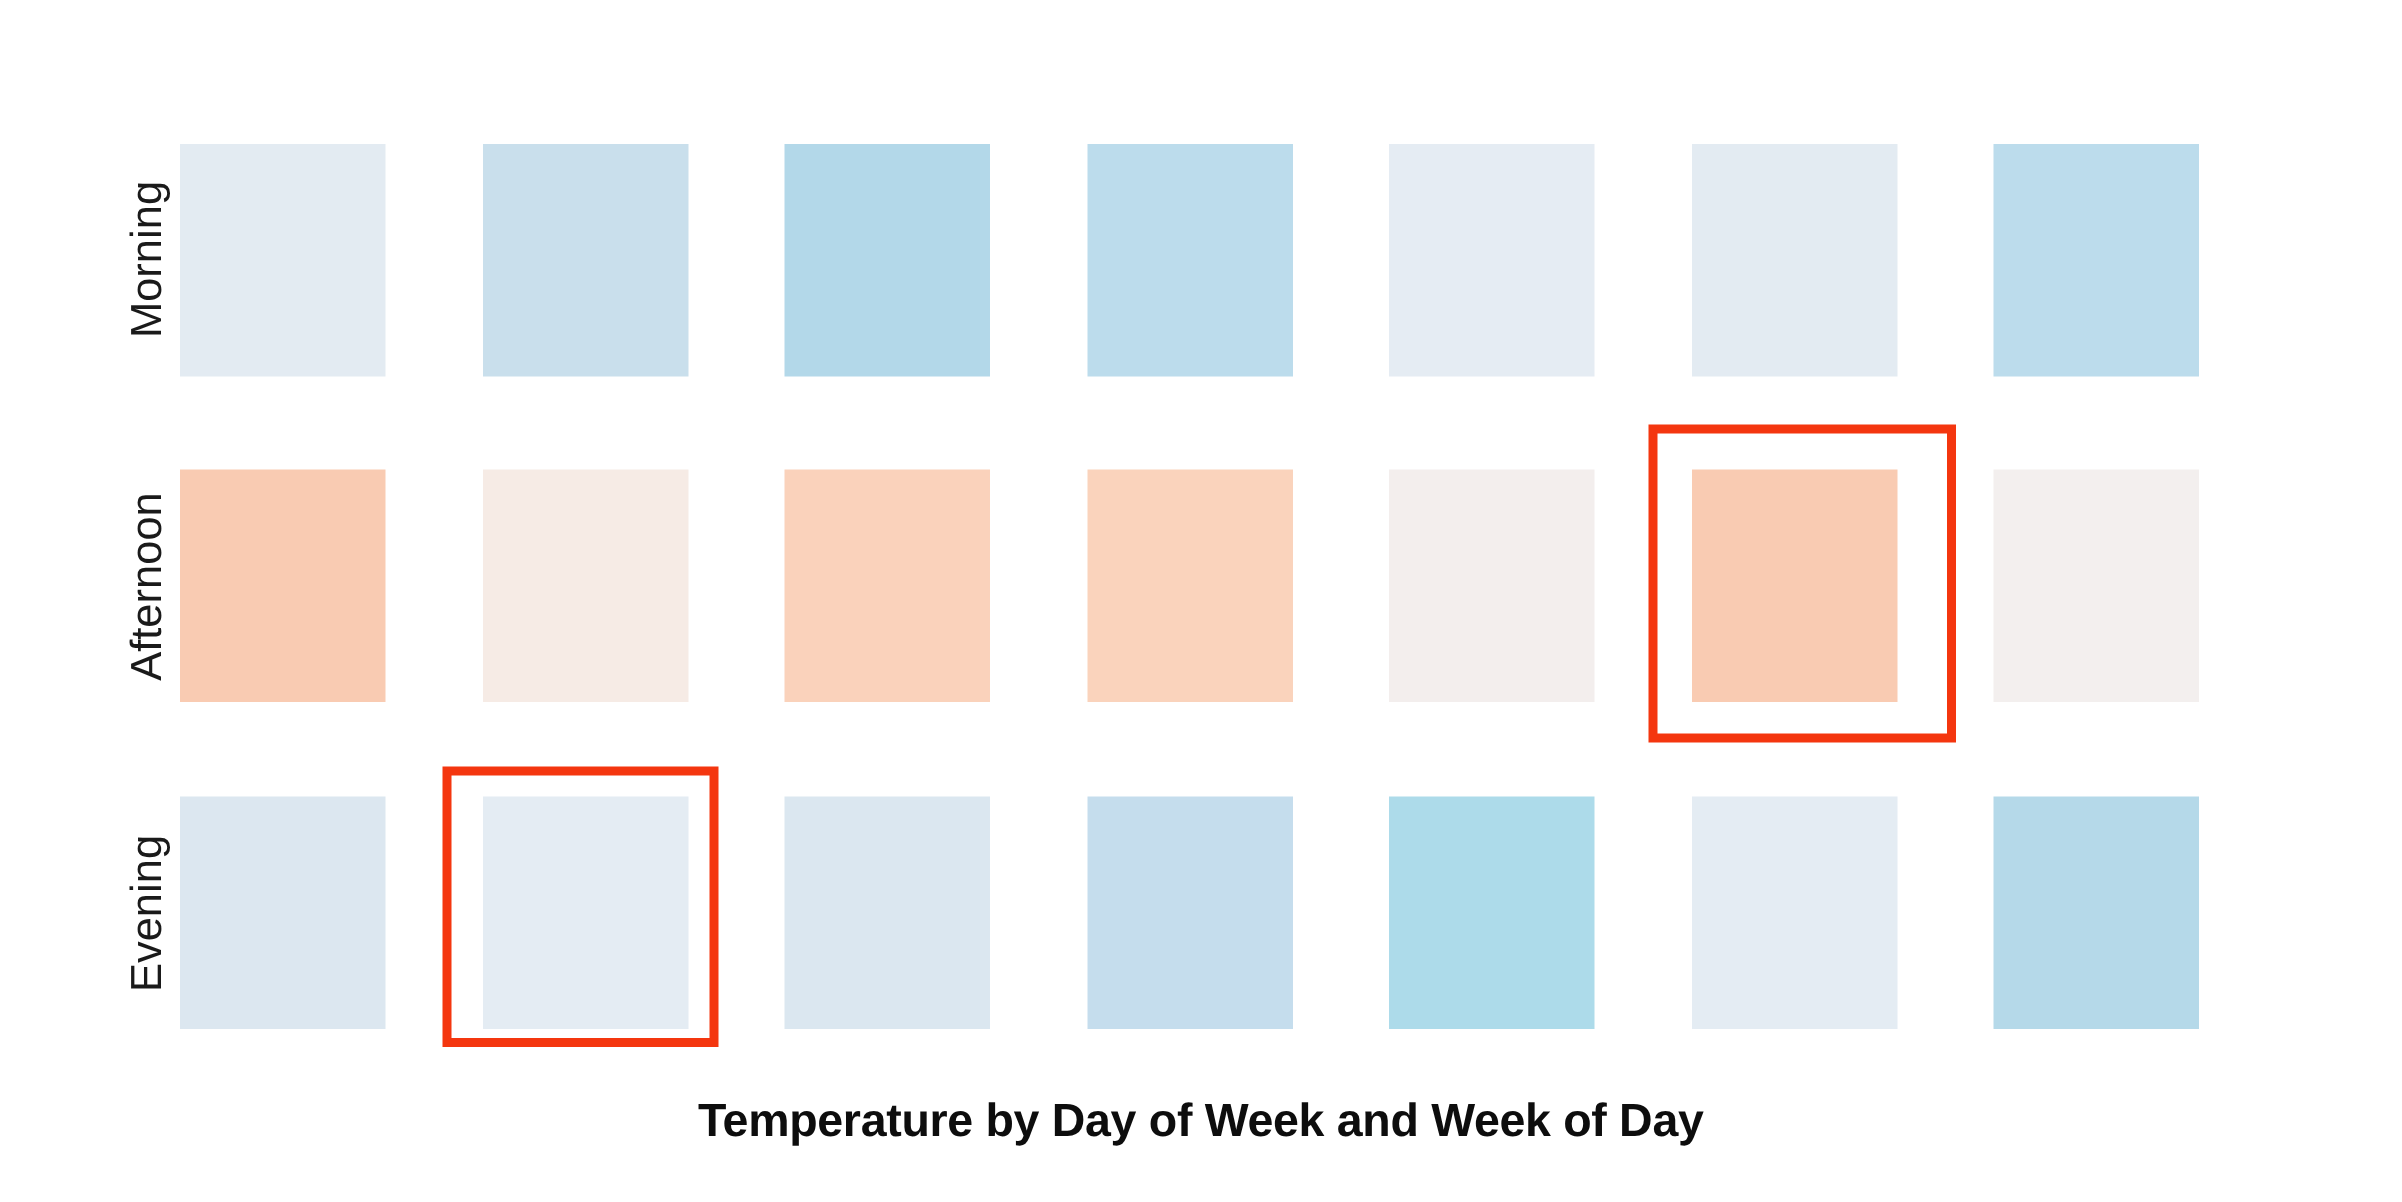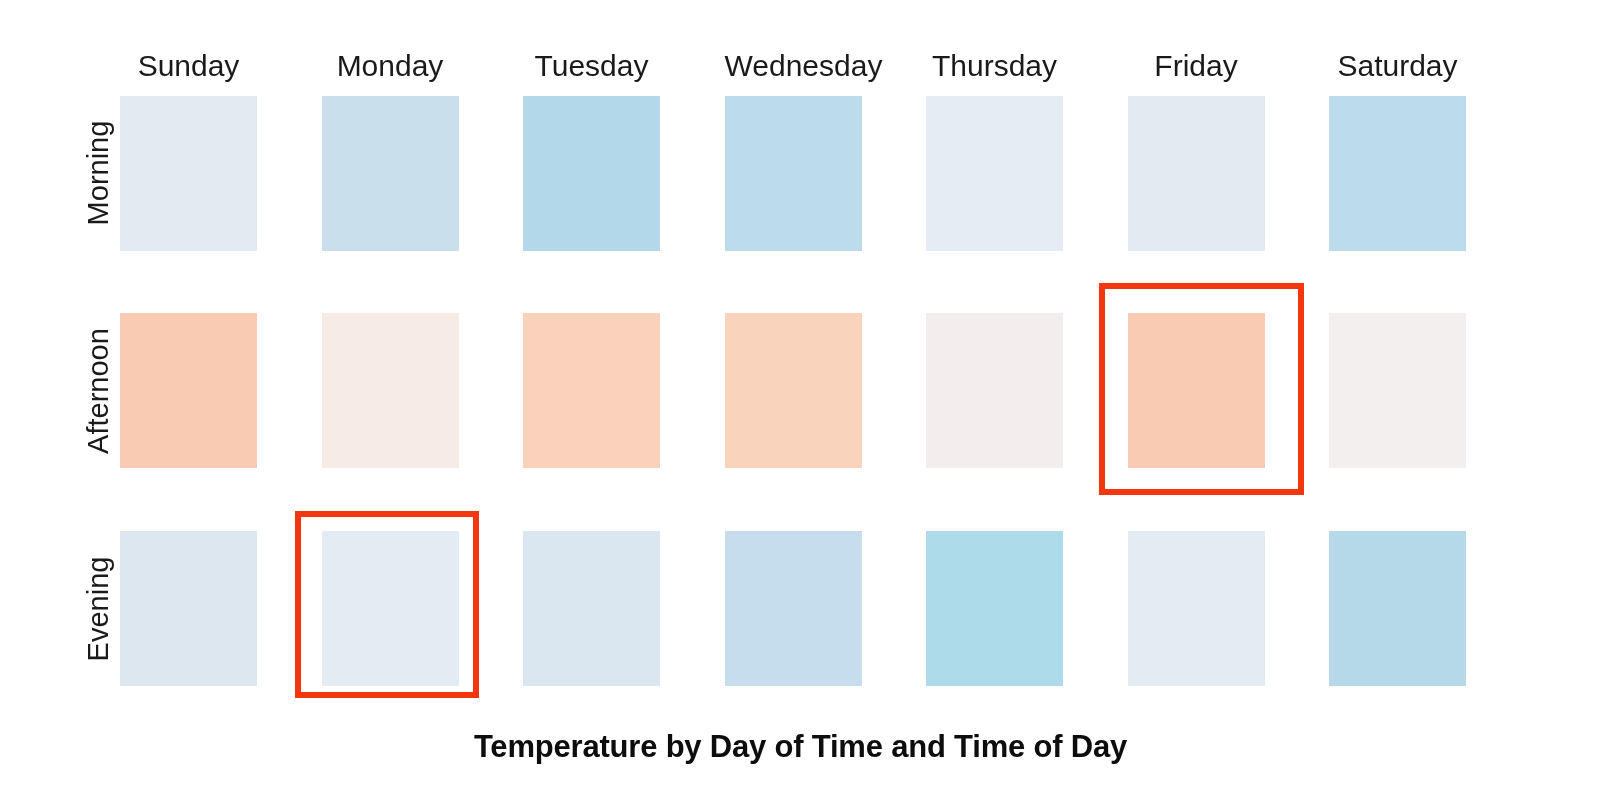--- a/index.html
+++ b/index.html
@@ -86,29 +86,20 @@
     color: #0d0d0d;
     font-family: "Liberation Sans", sans-serif;
     letter-spacing: -0.2px;
   }
 </style>
 </head>
 <body>
 
 <div id="figure">
 
-  <div id="col-headers">
-      <div class="col-header" style="left: 0px;">Sunday</div>
-      <div class="col-header" style="left: 201.5px;">Monday</div>
-      <div class="col-header" style="left: 403px;">Tuesday</div>
-      <div class="col-header" style="left: 604.5px;">Wednesday</div>
-      <div class="col-header" style="left: 806px;">Thursday</div>
-      <div class="col-header" style="left: 1007.5px;">Friday</div>
-      <div class="col-header" style="left: 1209px;">Saturday</div>
-    </div>
 
   <div id="row-labels">
       <div class="row-label" style="left: -2px; top: 156px; transform: rotate(-90deg);">Morning</div>
       <div class="row-label" style="left: -2px; top: 374px; transform: rotate(-90deg);">Afternoon</div>
       <div class="row-label" style="left: -2px; top: 592px; transform: rotate(-90deg);">Evening</div>
     </div>
 
   <div id="cells-layer">
       <div class="cell" title="Sunday – Morning" style="left: 120px; top: 96px; background: rgb(227, 235, 242);"></div>
       <div class="cell" title="Monday – Morning" style="left: 321.5px; top: 96px; background: rgb(201, 223, 236);"></div>
@@ -131,15 +122,15 @@
       <div class="cell" title="Thursday – Evening" style="left: 926px; top: 531px; background: rgb(173, 219, 234);"></div>
       <div class="cell" title="Friday – Evening" style="left: 1127.5px; top: 531px; background: rgb(228, 236, 243);"></div>
       <div class="cell" title="Saturday – Evening" style="left: 1329px; top: 531px; background: rgb(181, 217, 233);"></div>
     </div>
 
   <div id="highlights-layer">
       <div class="highlight-box" style="left: 1099px; top: 283px; width: 205px; height: 212px; border-color: rgb(244, 54, 15);"></div>
       <div class="highlight-box" style="left: 295px; top: 511px; width: 184px; height: 187px; border-color: rgb(244, 54, 15);"></div>
     </div>
 
-  <div id="chart-title">Temperature by Day of Time and Time of Day</div>
+  <div id="chart-title">Temperature by Day of Week and Week of Day</div>
 
 </div>
 
 </body></html>

